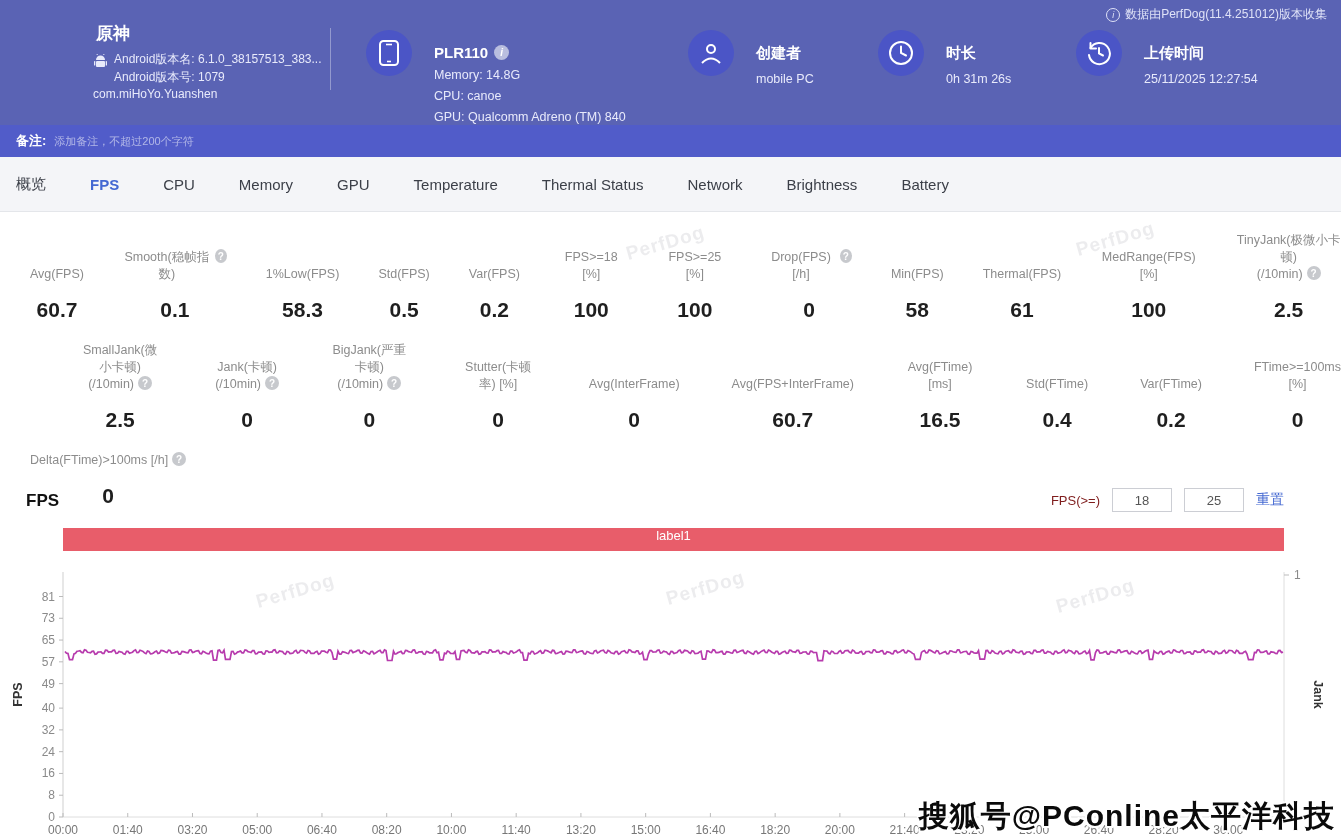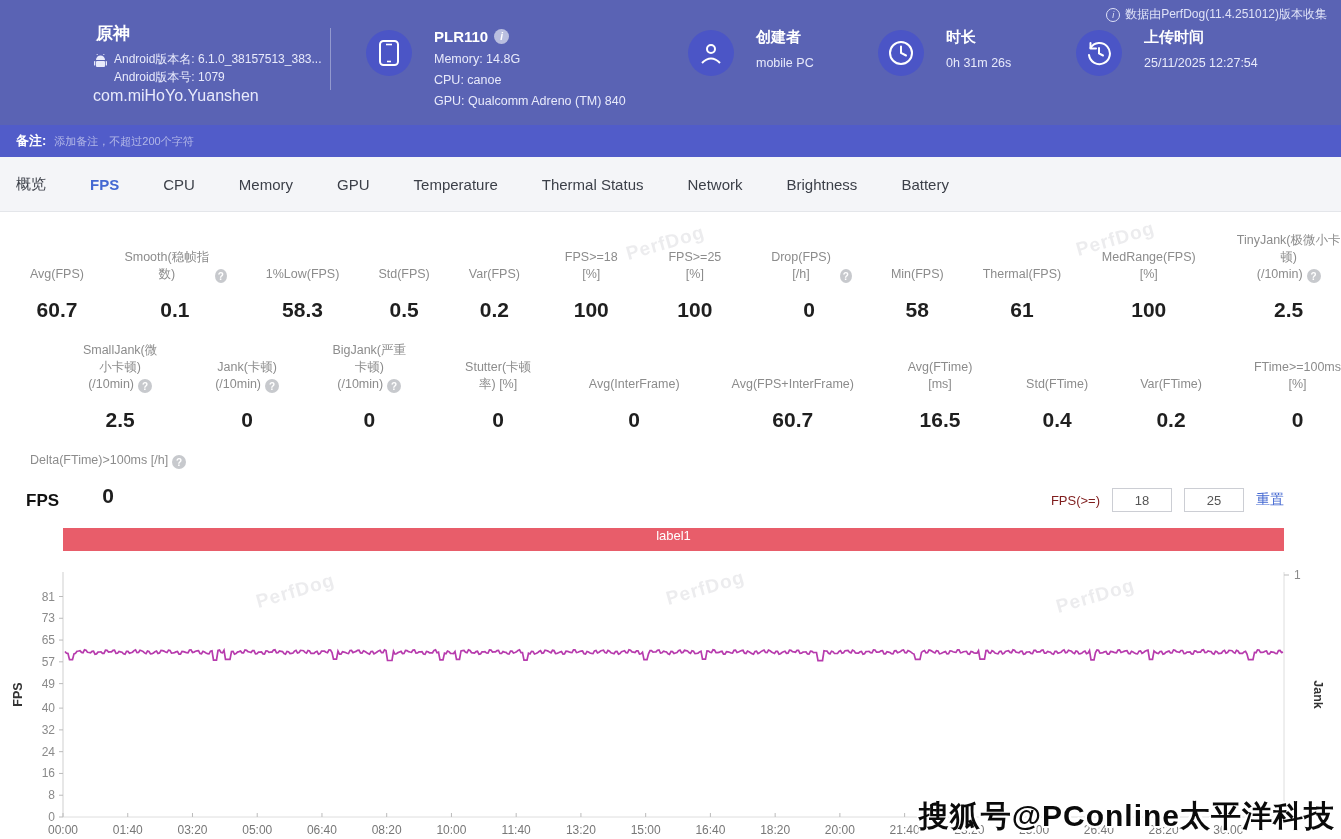--- a/index.html
+++ b/index.html
@@ -13,28 +13,28 @@
   .i-circle { display:inline-flex; width:14px; height:14px; border-radius:50%; border:1px solid #dfe2f7;
     align-items:center; justify-content:center; font-size:9px; font-style:italic; color:#dfe2f7; }
   .app-icon { position:absolute; left:13px; top:18px; width:70px; height:70px; border-radius:14px;
     background:linear-gradient(145deg,#eef5fc 0%,#d8e4f4 55%,#cdd7ee 100%); border:2px solid #ffffff; overflow:hidden; }
   .app-icon svg { position:absolute; left:0; top:0; }
   .app-icon .brand { position:absolute; bottom:1px; width:100%; text-align:center; font-size:9px; font-weight:bold;
     color:#fff; text-shadow:0 0 2px #203060, 0 1px 2px #203060; }
   .app-title { position:absolute; left:96px; top:22px; font-size:17px; font-weight:bold; }
   .android-row { position:absolute; left:94px; top:50px; display:flex; gap:7px; }
   .android-lines { font-size:12px; line-height:18px; color:#e8eafb; }
-  .pkg-name { position:absolute; left:93px; top:87px; font-size:16px; color:#e8eafb; }
+  .pkg-name { position:absolute; left:93px; top:87px; font-size:12px; color:#e8eafb; }
   .hdr-divider { position:absolute; left:330px; top:28px; width:1px; height:62px; background:rgba(255,255,255,0.35); }
 
   .hgroup { position:absolute; top:28px; }
   .hcircle { position:absolute; left:0; top:2px; width:46px; height:46px; border-radius:50%; background:#4b55c6;
     display:flex; align-items:center; justify-content:center; }
   .htext { position:absolute; left:68px; top:0; white-space:nowrap; }
-  .htitle { font-size:15px; font-weight:bold; display:flex; align-items:center; gap:6px; }
+  .htitle { font-size:15px; font-weight:bold; display:flex; align-items:center; gap:6px;margin-top:16px; }
   .hsub { font-size:12.5px; color:#e8eafb; margin-top:9px; }
   .hsub.tight { margin-top:7px; }
   .q-circle { display:inline-flex; width:15px; height:15px; border-radius:50%; background:#9aa0c9; color:#fff;
     align-items:center; justify-content:center; font-size:10px; font-style:italic; font-weight:bold; }
 
   
   .note-bar { position:absolute; left:0; top:125px; width:1341px; height:32px; background:#515cc9;
     display:flex; align-items:center; padding-left:16px; gap:8px; }
   .note-label { color:#fff; font-size:13px; font-weight:bold; }
   .note-placeholder { color:rgba(255,255,255,0.55); font-size:11px; }
@@ -47,21 +47,21 @@
 
   
   .stats { position:absolute; left:0; top:212px; width:1341px; }
   .stat-row { display:flex; align-items:flex-end; padding-left:30px; margin-top:20px; }
   .stat-row.r1 { gap:39px; }
   .stat-row.r2 { gap:52px;margin-left:47px; }
   .stat-row.r3 { gap:40px; }
   .stat { display:flex; flex-direction:column; align-items:center; }
   .stat-label { display:flex; flex-direction:column; align-items:center; justify-content:flex-end;
     font-size:12.5px; color:#8c8c8c; line-height:17px; text-align:center; }
-  .stat-label .lrow { display:flex; align-items:flex-end; gap:4px; }
+  .stat-label .lrow { display:flex; align-items:flex-start; gap:4px; }
   .stat-value { font-size:21px; font-weight:bold; color:#1f1f1f; margin-top:15px; }
   .help-circle { display:inline-flex; width:14px; height:14px; border-radius:50%; background:#c7c9cd; color:#fff;
     align-items:center; justify-content:center; font-size:10px; font-weight:bold; cursor:pointer; }
 
   
   .fps-heading { position:absolute; left:26px; top:491px; font-size:17px; font-weight:bold; color:#111; }
   .fps-filter { position:absolute; top:488px; right:57px; display:flex; align-items:center; gap:12px; }
   .fps-filter-label { font-size:13px; color:#7f1d1d; }
   .fps-input { width:60px; height:24px; border:1px solid #ccced4; background:#fff; text-align:center;
     font-size:13px; color:#555; font-family:inherit; }

